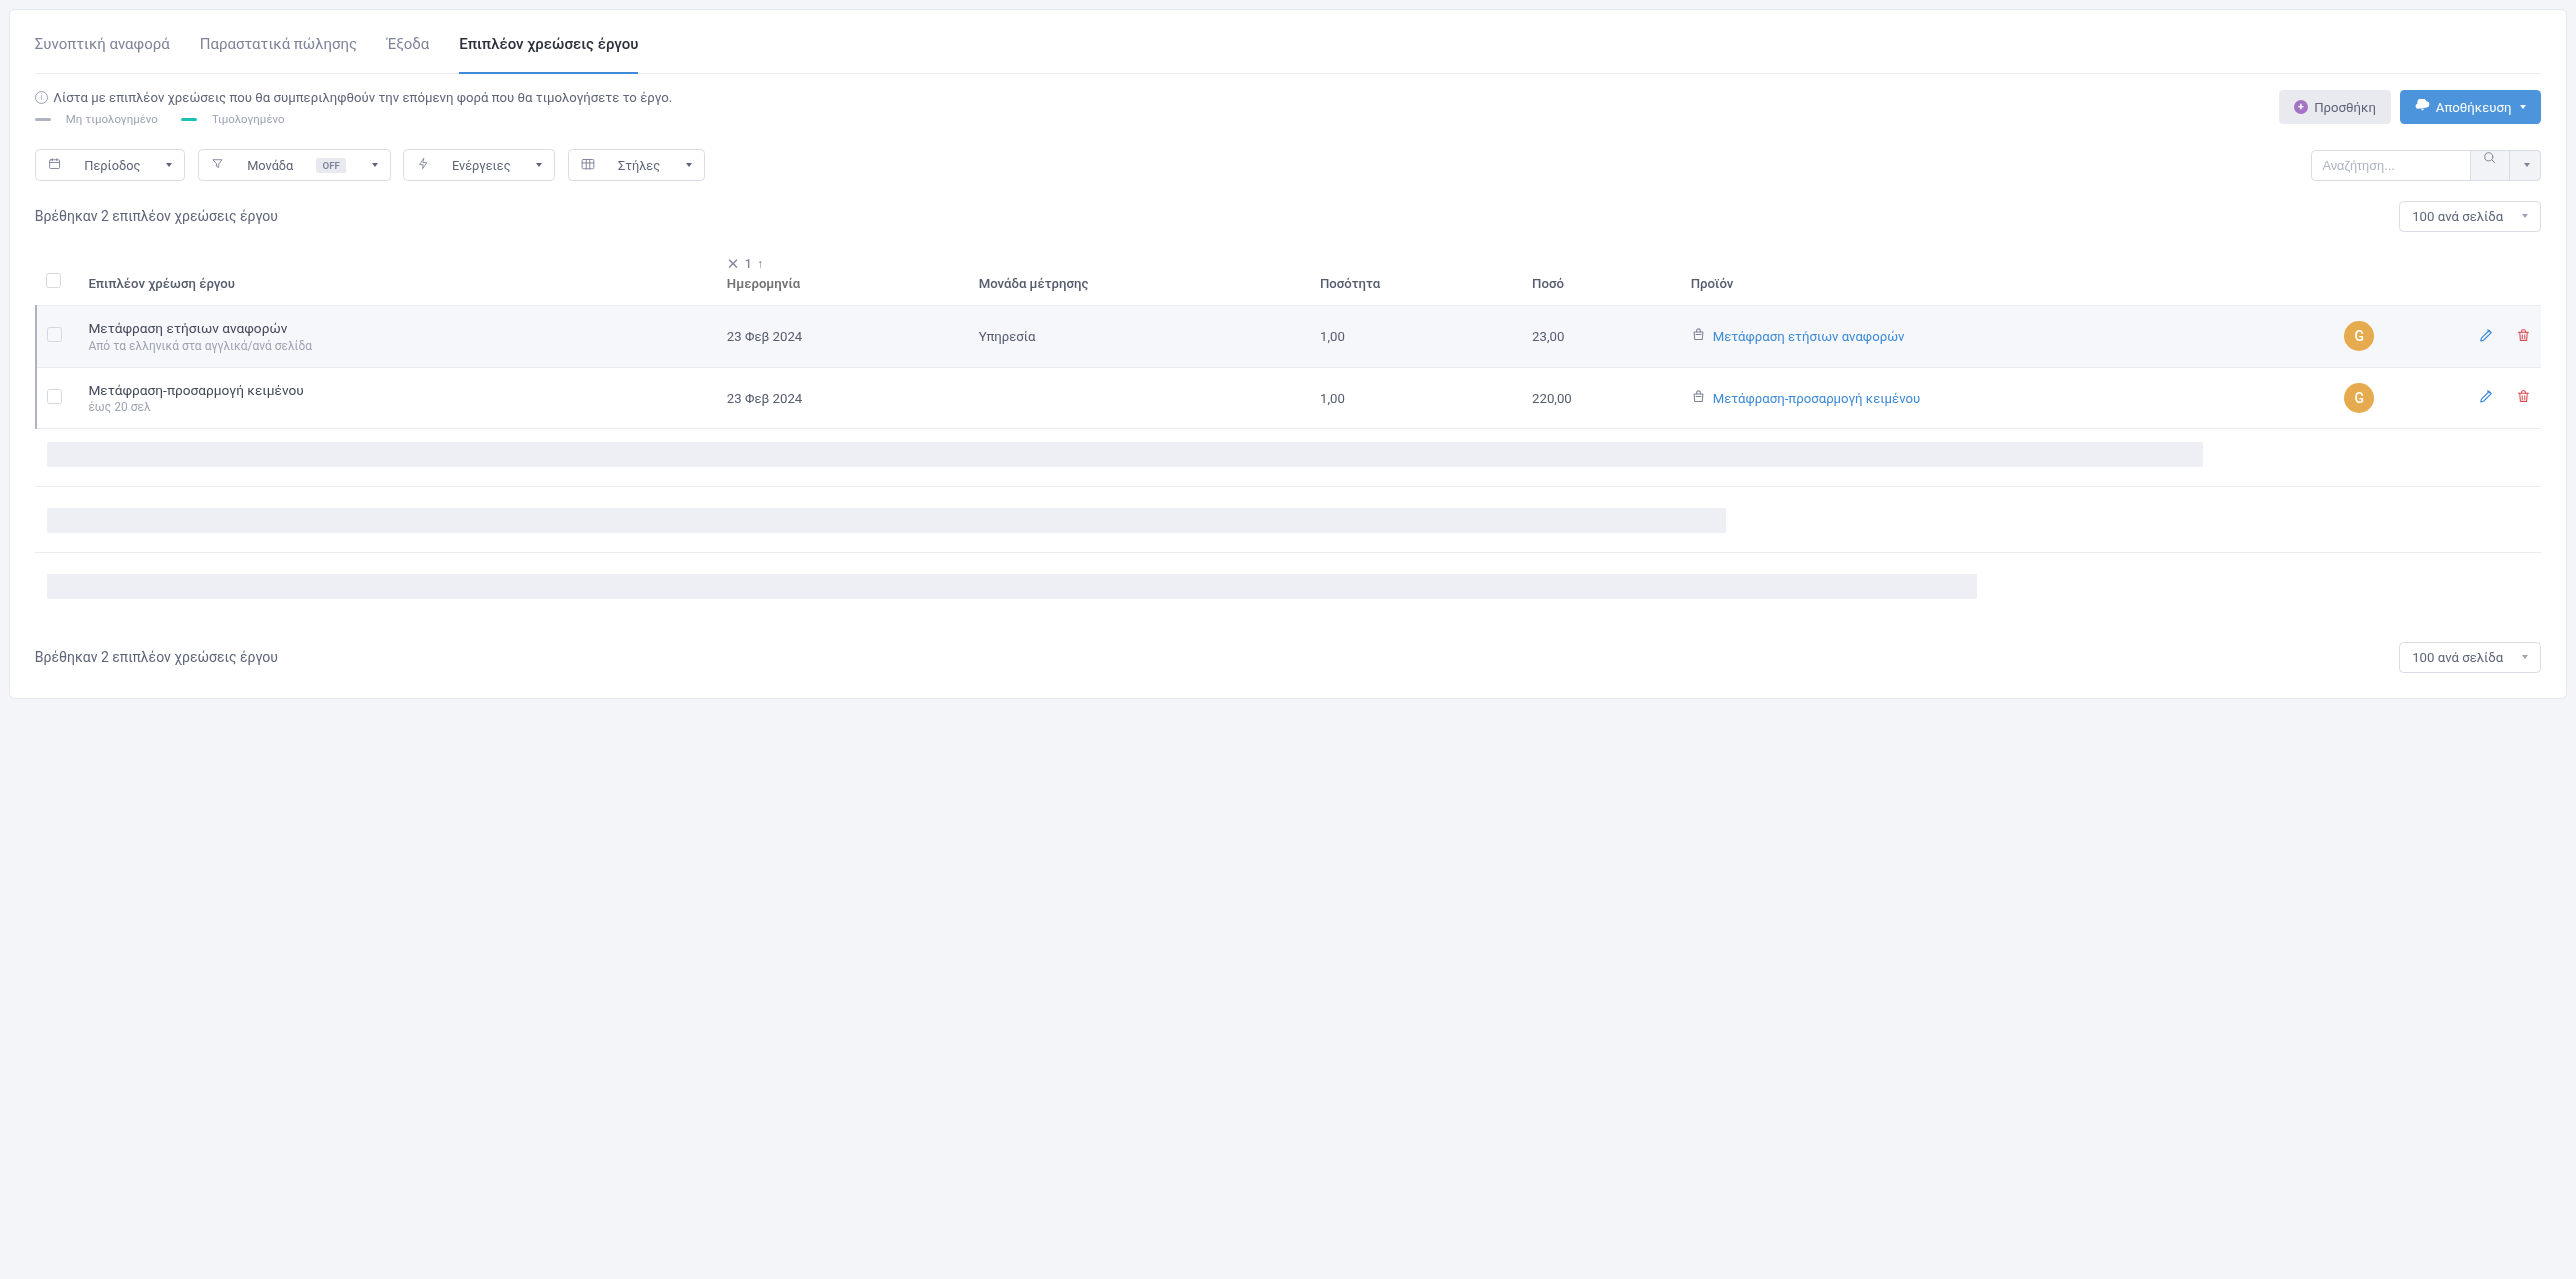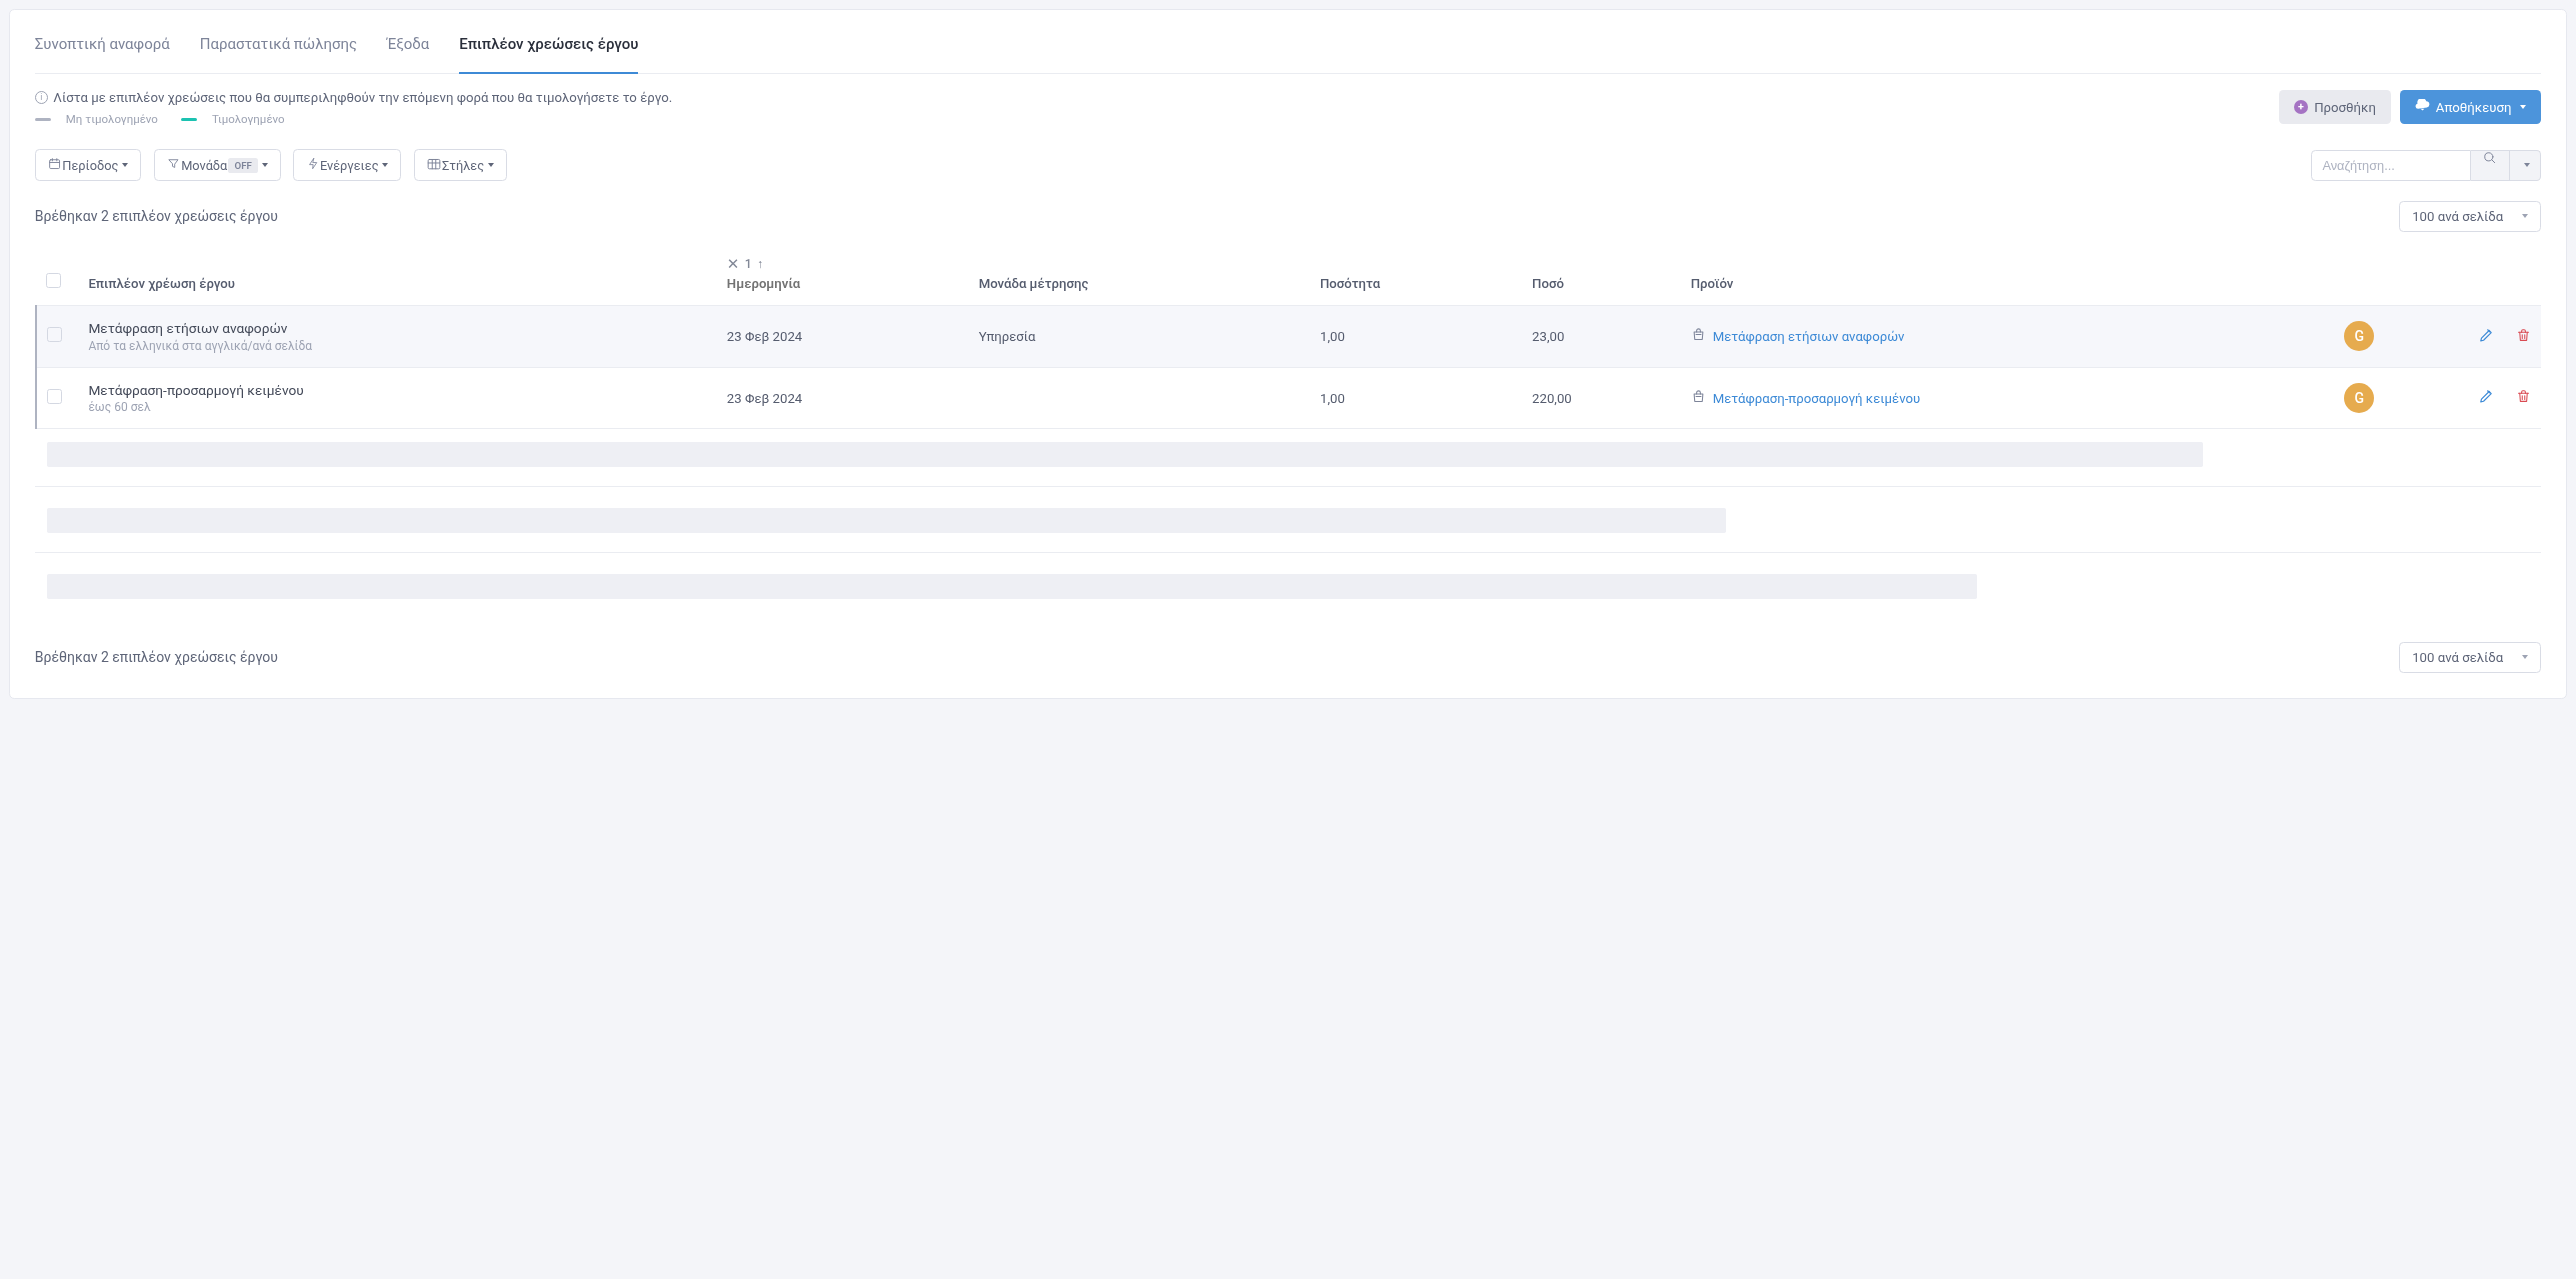--- a/index.html
+++ b/index.html
@@ -145,21 +145,21 @@
     gap: 12.3px;
   }
   .btn-outline {
     background: #fff;
     border: 0.9px solid #d9dce5;
     color: #5e6578;
     border-radius: 4.4px;
     padding: 7px 12.3px;
     display: inline-flex;
     align-items: center;
-    gap: 1px;
+    gap: 23px;
     font-size: 12.8px;
     cursor: pointer;
   }
   .badge-off {
     background: #e9eaef;
     color: #7d8499;
     font-size: 9.7px;
     padding: 1.8px 6.2px;
     border-radius: 2.6px;
     font-weight: 600;
@@ -516,21 +516,21 @@
           </span>
         </td>
       </tr>
 
       <tr class="td-row">
         <td class="check-cell status-border">
           <span class="checkbox"></span>
         </td>
         <td>
           <div class="charge-title">Μετάφραση-προσαρμογή κειμένου</div>
-          <div class="charge-sub">έως 60 σελ</div>
+          <div class="charge-sub">έως 20 σελ</div>
         </td>
         <td>23 Φεβ 2024</td>
         <td></td>
         <td>1,00</td>
         <td>220,00</td>
         <td>
           <a class="product-link">
             <span class="bag-icon">
               <svg viewBox="0 0 24 24">
                   <path d="M5 8h14l-1 12H6z"></path>

